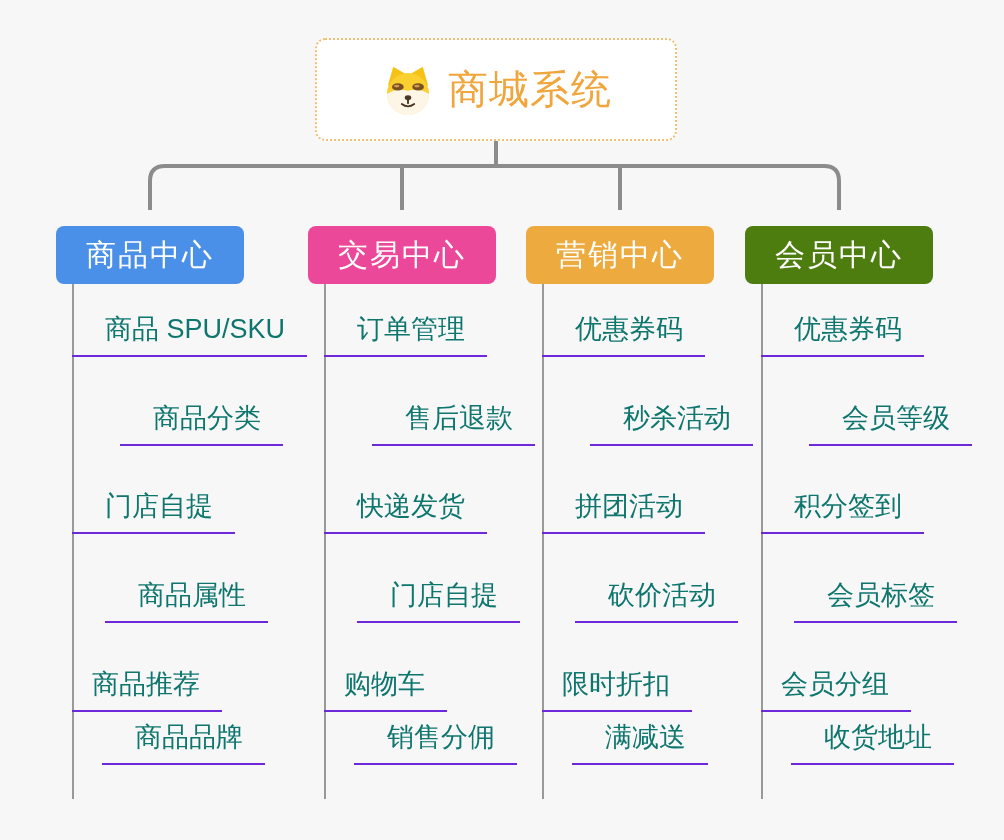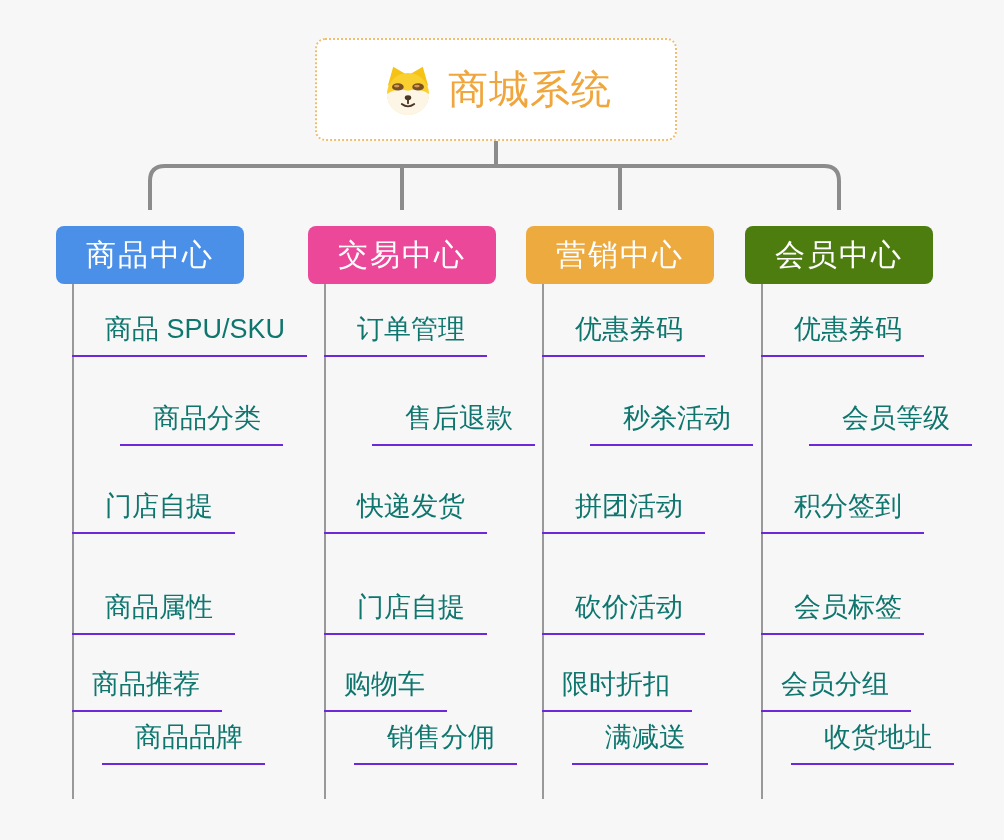--- a/index.html
+++ b/index.html
@@ -47,21 +47,21 @@
     position:absolute;left:0;
     padding:0 22px 8px 33px;
     border-bottom:2px solid #6d28d9;
     font-size:27px;line-height:36px;color:#0f766e;
     white-space:nowrap;width:max-content;
     background:transparent;
   }
   .leaf-0{top:311px;}
   .leaf-1{top:400px;margin-left:48px;}
   .leaf-2{top:488px;}
-  .leaf-3{top:589px;}
+  .leaf-3{top:577px;margin-left:33px;}
   .leaf-4{top:666px;padding-left:20px;}
   .leaf-5{top:719px;margin-left:30px;}
 </style>
 </head>
 <body>
 
 <div class="canvas">
 
   <svg class="connectors" width="1004" height="840">
     <g stroke="#8c8c8c" stroke-width="4" fill="none">

